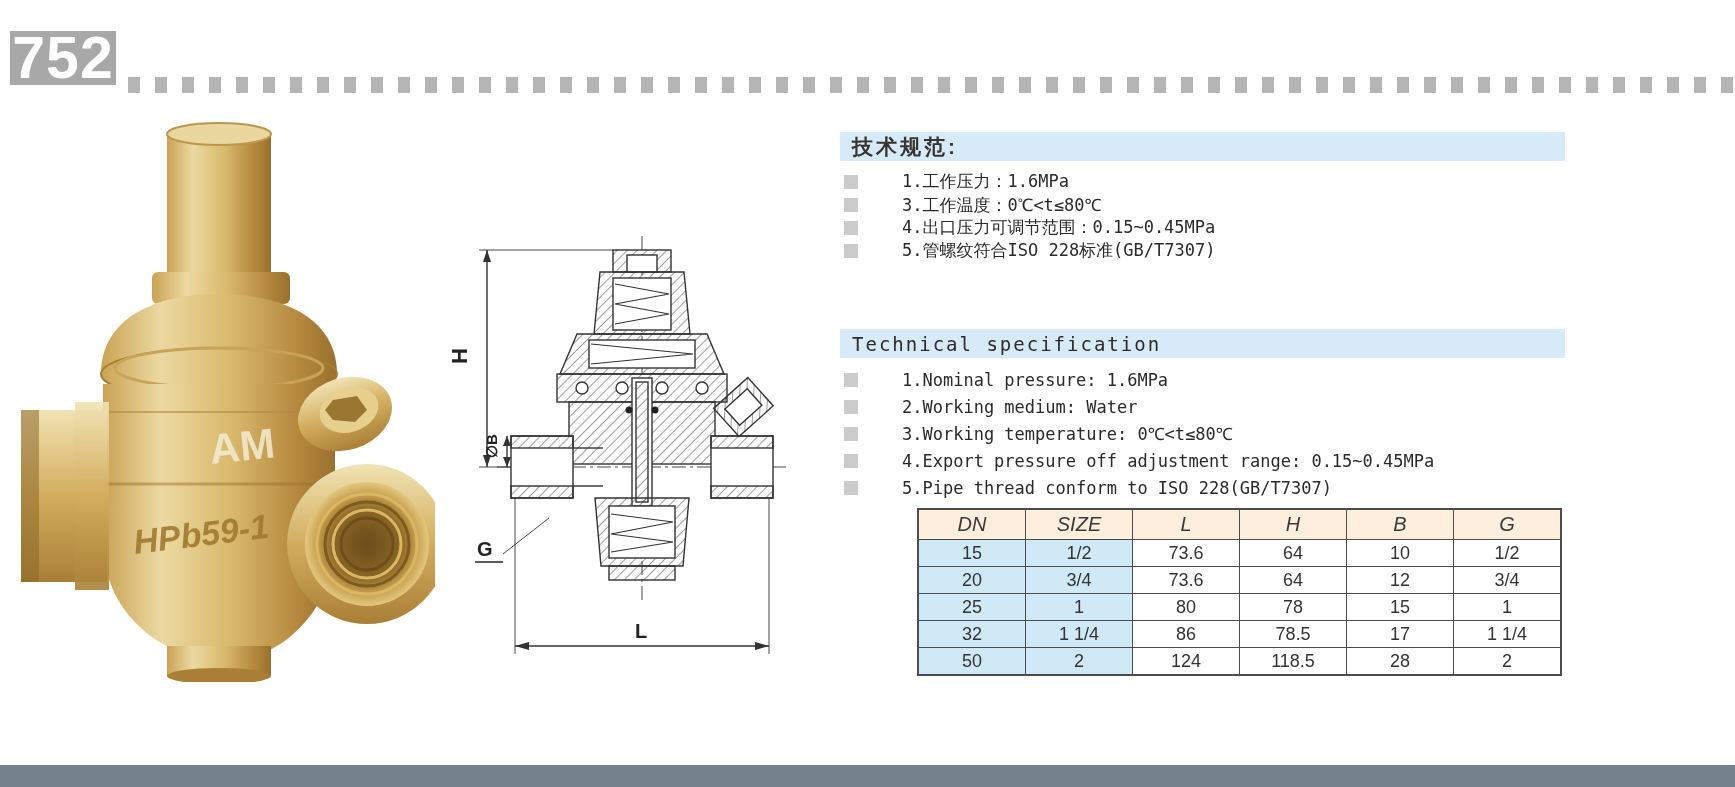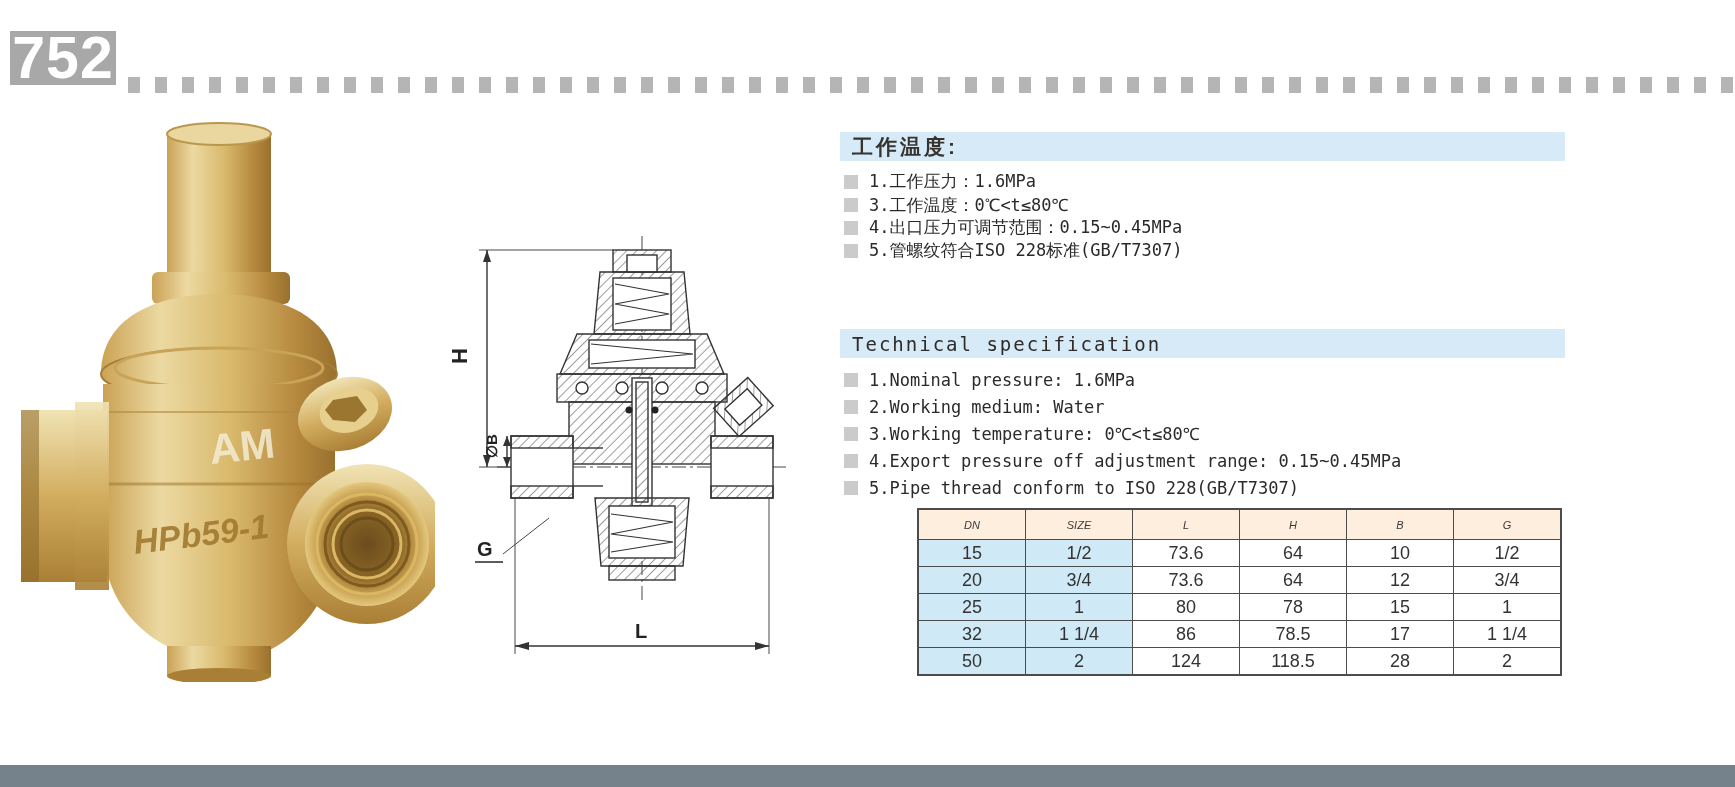--- a/index.html
+++ b/index.html
@@ -20,30 +20,30 @@
   
   .rightcol{position:absolute;left:840px;top:0;width:725px;}
   .band{position:absolute;left:0;width:725px;height:29px;background:#d6eaf8;
         display:flex;align-items:center;padding-left:12px;box-sizing:border-box;}
   .band-cn{top:132px;font-size:21px;font-weight:bold;color:#37332f;letter-spacing:3px;}
   .band-en{top:329px;font-family:"DejaVu Sans Mono",monospace;font-size:19px;color:#2e2b28;letter-spacing:2px;}
   .speclist{position:absolute;left:4px;}
   .speclist.cn{top:170px;}
   .speclist.en{top:366px;}
   .specitem{display:flex;align-items:center;font-family:"DejaVu Sans Mono",monospace;
-            font-size:17px;color:#2a2a2a;white-space:nowrap;}
+            font-size:17px;color:#2a2a2a;white-space:nowrap;gap:33px;}
   .speclist.cn .specitem{height:23px;font-size:17px;}
   .speclist.en .specitem{height:27px;}
   .bullet{display:inline-block;width:14px;height:14px;background:#cbcbcb;margin-right:11px;flex:0 0 14px;}
 
   
   table.dim{position:absolute;left:917px;top:508px;border-collapse:collapse;table-layout:fixed;
             font-size:18px;color:#333;}
   table.dim td,table.dim th{border:1.5px solid #4c4c4c;width:106px;text-align:center;padding:0;}
-  table.dim th{height:29px;background:#fdeedd;font-style:italic;font-weight:normal;font-size:11px;color:#3a3a3a;}
+  table.dim th{height:29px;background:#fdeedd;font-style:italic;font-weight:normal;font-size:20px;color:#3a3a3a;}
   table.dim td{height:26px;background:#ffffff;}
   table.dim td.blue{background:#cfe9f7;}
   table.dim{border:2px solid #4c4c4c;}
 
   
   .footerbar{position:absolute;left:0;right:0;top:765px;height:22px;background:#76828b;}
 
   
   .photo-wrap{position:absolute;left:15px;top:112px;width:420px;height:570px;}
   .draw-wrap{position:absolute;left:437px;top:222px;width:392px;height:485px;}
@@ -217,21 +217,21 @@
 
       <text x="30" y="142" font-size="22" font-weight="bold" fill="#222" transform="rotate(-90 30 142)">H</text>
       <text x="60" y="236" font-size="15" font-weight="bold" fill="#222" transform="rotate(-90 60 236)">∅B</text>
       <text x="40" y="334" font-size="20" font-weight="bold" fill="#222">G</text>
       <text x="198" y="416" font-size="20" font-weight="bold" fill="#222">L</text>
     </svg>
   </div>
 
   <div class="rightcol">
     <div class="band band-cn">
-      <span>工作温度:</span>
+      <span>技术规范:</span>
     </div>
     <div class="speclist cn">
       <div class="specitem">
         <span class="bullet"></span>
         <span>1.工作压力：1.6MPa</span>
         </div>
       <div class="specitem">
         <span class="bullet"></span>
         <span>3.工作温度：0℃&lt;t≤80℃</span>
         </div>

